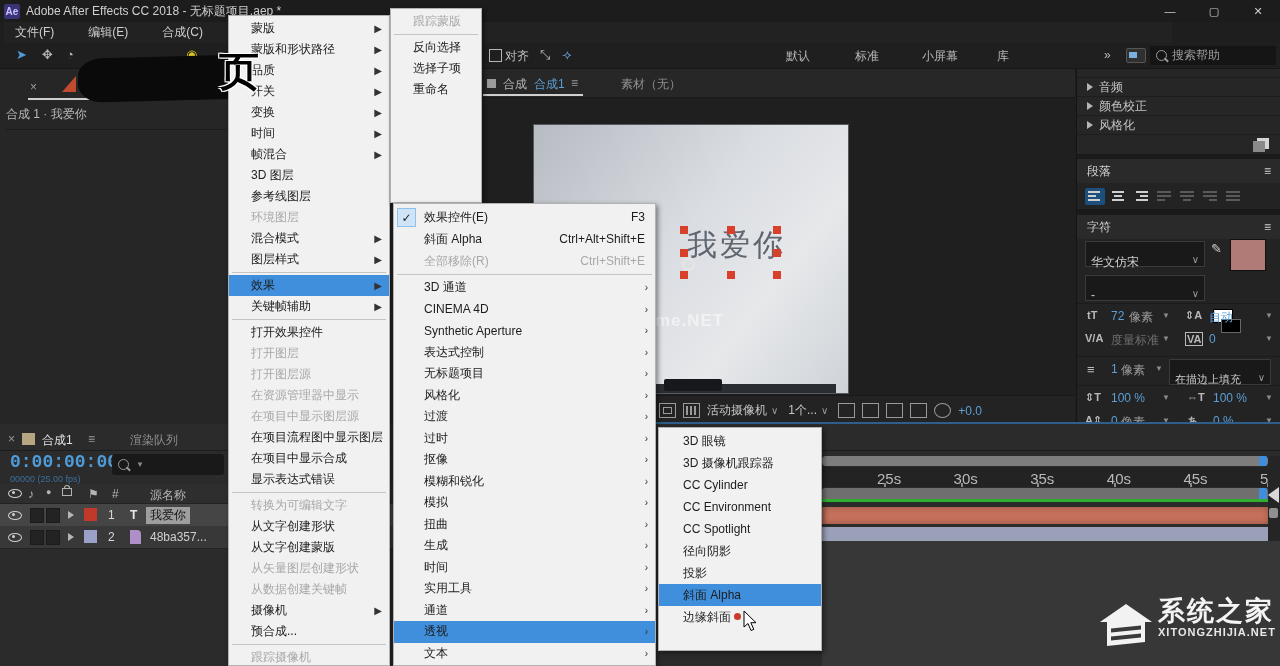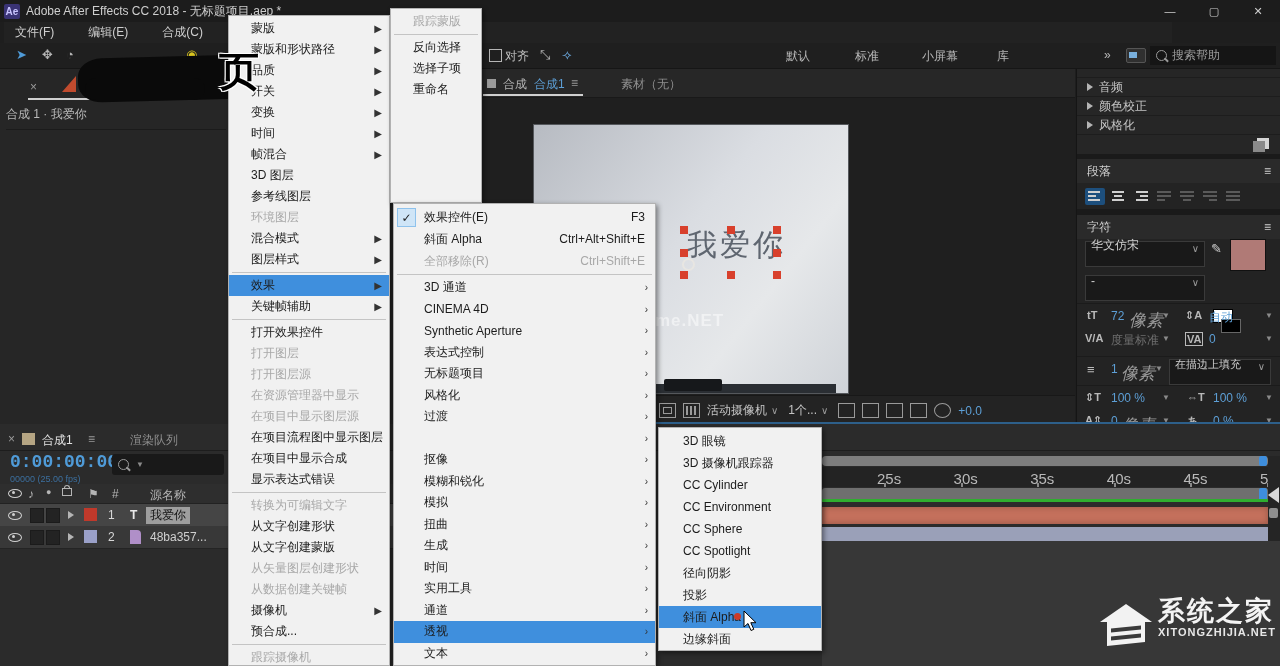--- a/index.html
+++ b/index.html
@@ -60,25 +60,25 @@
   #fx-iconbar{height:19px;background:#262626;border-bottom:2px solid #1a1a1a;position:relative;}
   #fx-iconbar .pg{position:absolute;right:12px;top:3px;width:12px;height:11px;background:#d5d5d5;}
   #fx-iconbar .pg:before{content:"";position:absolute;left:-4px;top:3px;width:12px;height:11px;background:#8a8a8a;}
   .panel-hdr{height:24px;display:flex;align-items:center;justify-content:space-between;background:#2a2a2a;border-top:3px solid #1a1a1a;color:#cfcfcf;padding:0 10px;}
   #align-row{height:26px;background:#232323;display:flex;align-items:center;padding-left:8px;border-bottom:3px solid #1a1a1a;}
   .al-btn{width:20px;height:17px;margin-right:3px;border-radius:2px;display:flex;flex-direction:column;justify-content:center;gap:2px;padding:0 3px;box-sizing:border-box;}
   .al-btn i{display:block;height:2px;background:#cfcfcf;}
   .al-btn.sel{background:#1d4f7d;}
   .al-btn.dis i{background:#5a5a5a;}
   .chr-row{position:relative;height:24px;}
-  .dd{position:absolute;background:#191919;border:1px solid #3a3a3a;color:#cfcfcf;display:flex;align-items:flex-end;justify-content:space-between;padding:12px 5px;height:22px;box-sizing:border-box;}
+  .dd{position:absolute;background:#191919;border:1px solid #3a3a3a;color:#cfcfcf;display:flex;align-items:flex-start;justify-content:space-between;padding:12px 5px;height:22px;box-sizing:border-box;}
   .chr-ico{position:absolute;color:#b9b9b9;font-size:11px;font-weight:bold;}
   .chr-val{position:absolute;color:#5d9fd6;}
   .chr-val.dis{color:#6e6e6e;}
-  .chr-unit{color:#9a9a9a;font-size:17px;font-style:italic;}
+  .chr-unit{color:#9a9a9a;font-size:12px;}
   .dn{position:absolute;color:#8a8a8a;font-size:8px;}
   #font-swatch{position:absolute;left:153px;top:0px;width:34px;height:30px;background:#b07a76;border:1px solid #111;}
   #fill-stroke{position:absolute;left:136px;top:36px;width:26px;height:22px;}
   #fill-stroke .f{position:absolute;left:0;top:0;width:18px;height:12px;background:#fff;border:1px solid #000;}
   #fill-stroke .s{position:absolute;left:8px;top:10px;width:18px;height:12px;background:#000;border:1px solid #666;}
   #eyedrop{position:absolute;left:134px;top:2px;color:#cfcfcf;font-size:13px;transform:rotate(0deg);}
   #blue-divider{left:481px;top:422px;width:799px;height:2px;background:#2d5f8a;z-index:4;}
   
   #timeline{left:0;top:424px;width:1280px;height:242px;background:#2b2b2b;}
   #tl-tabs{position:absolute;left:0;top:2px;width:100%;height:24px;border-bottom:1px solid #1d1d1d;}
@@ -635,20 +635,21 @@
       </div>
       <div class="mi cat">
         <span class="lab">风格化</span>
         <span class="arr">›</span>
       </div>
       <div class="mi cat">
         <span class="lab">过渡</span>
         <span class="arr">›</span>
       </div>
       <div class="mi cat">
+        <span class="lab">过时</span>
         <span class="arr">›</span>
       </div>
       <div class="mi cat">
         <span class="lab">抠像</span>
         <span class="arr">›</span>
       </div>
       <div class="mi cat">
         <span class="lab">模糊和锐化</span>
         <span class="arr">›</span>
       </div>
@@ -690,23 +691,20 @@
         <span class="lab">3D 眼镜</span>
       </div>
       <div class="mi">
         <span class="lab">3D 摄像机跟踪器</span>
       </div>
       <div class="mi">
         <span class="lab">CC Cylinder</span>
       </div>
       <div class="mi">
         <span class="lab">CC Environment</span>
-      </div>
-      <div class="mi">
-        <span class="lab">CC Sphere</span>
       </div>
       <div class="mi">
         <span class="lab">CC Spotlight</span>
       </div>
       <div class="mi">
         <span class="lab">径向阴影</span>
       </div>
       <div class="mi">
         <span class="lab">投影</span>
       </div>

